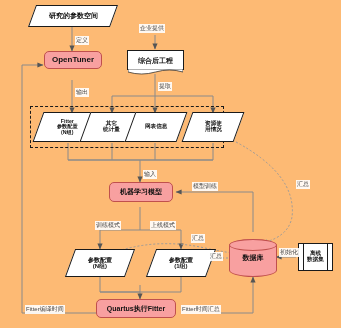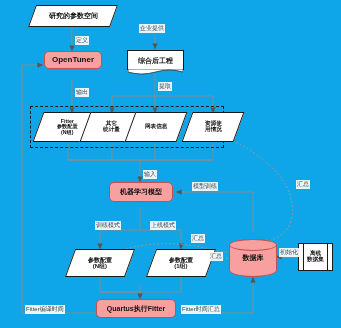--- a/index.html
+++ b/index.html
@@ -7,21 +7,21 @@
     padding: 0;
     background: #ffffff;
   }
   body {
     font-family: "Liberation Sans", "DejaVu Sans", sans-serif;
   }
   #canvas {
     position: relative;
     width: 341px;
     height: 328px;
-    background: #0ea5e9;
+    background: #fdba74;
     overflow: hidden;
   }
   #svg-layer {
     position: absolute;
     left: 0;
     top: 0;
     width: 341px;
     height: 328px;
   }
   .node {

